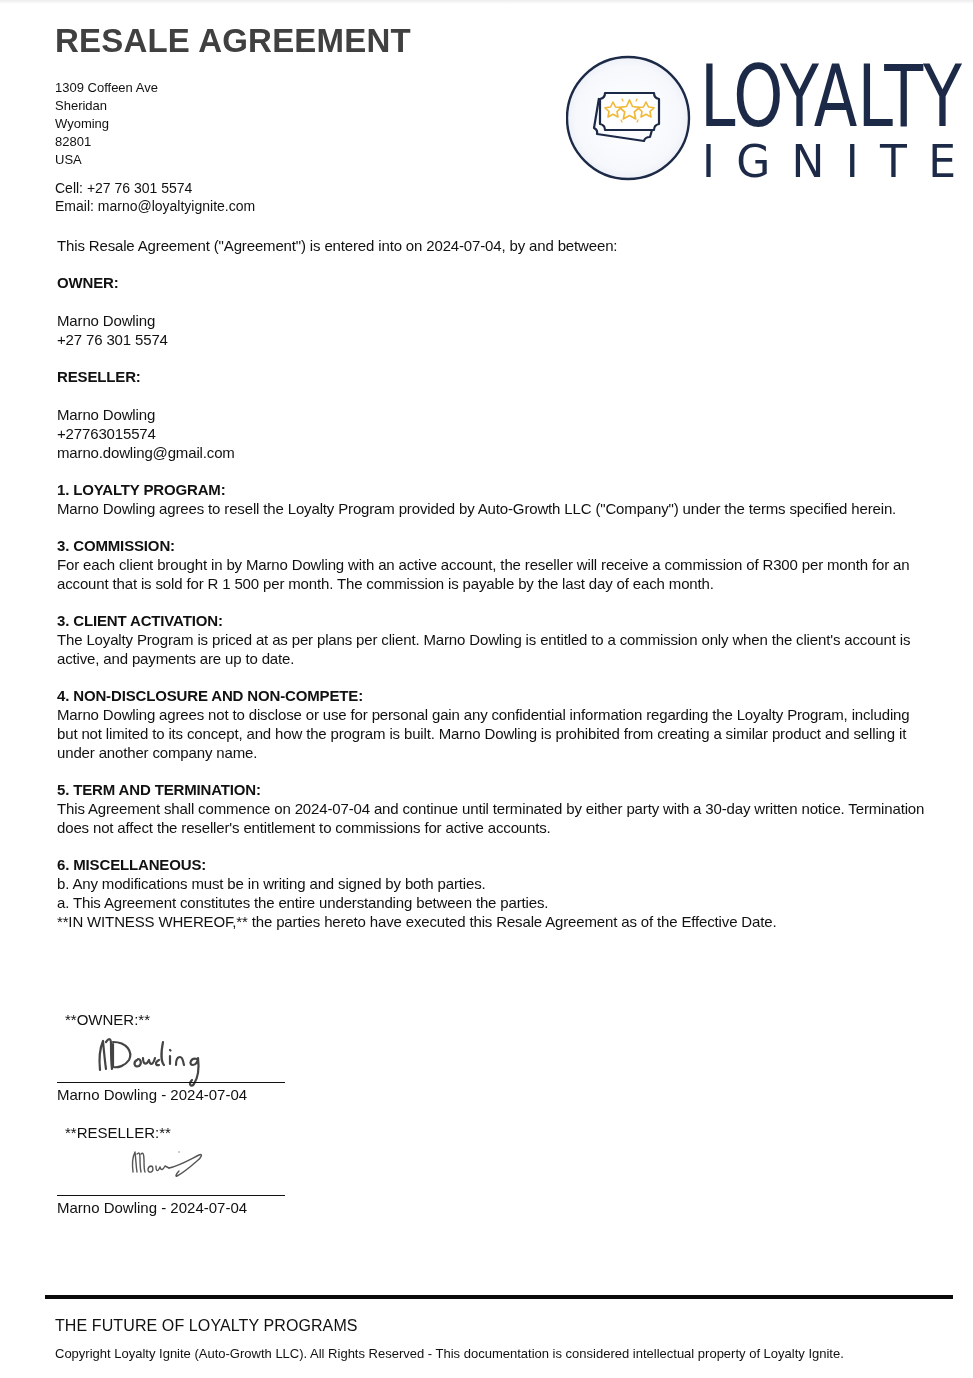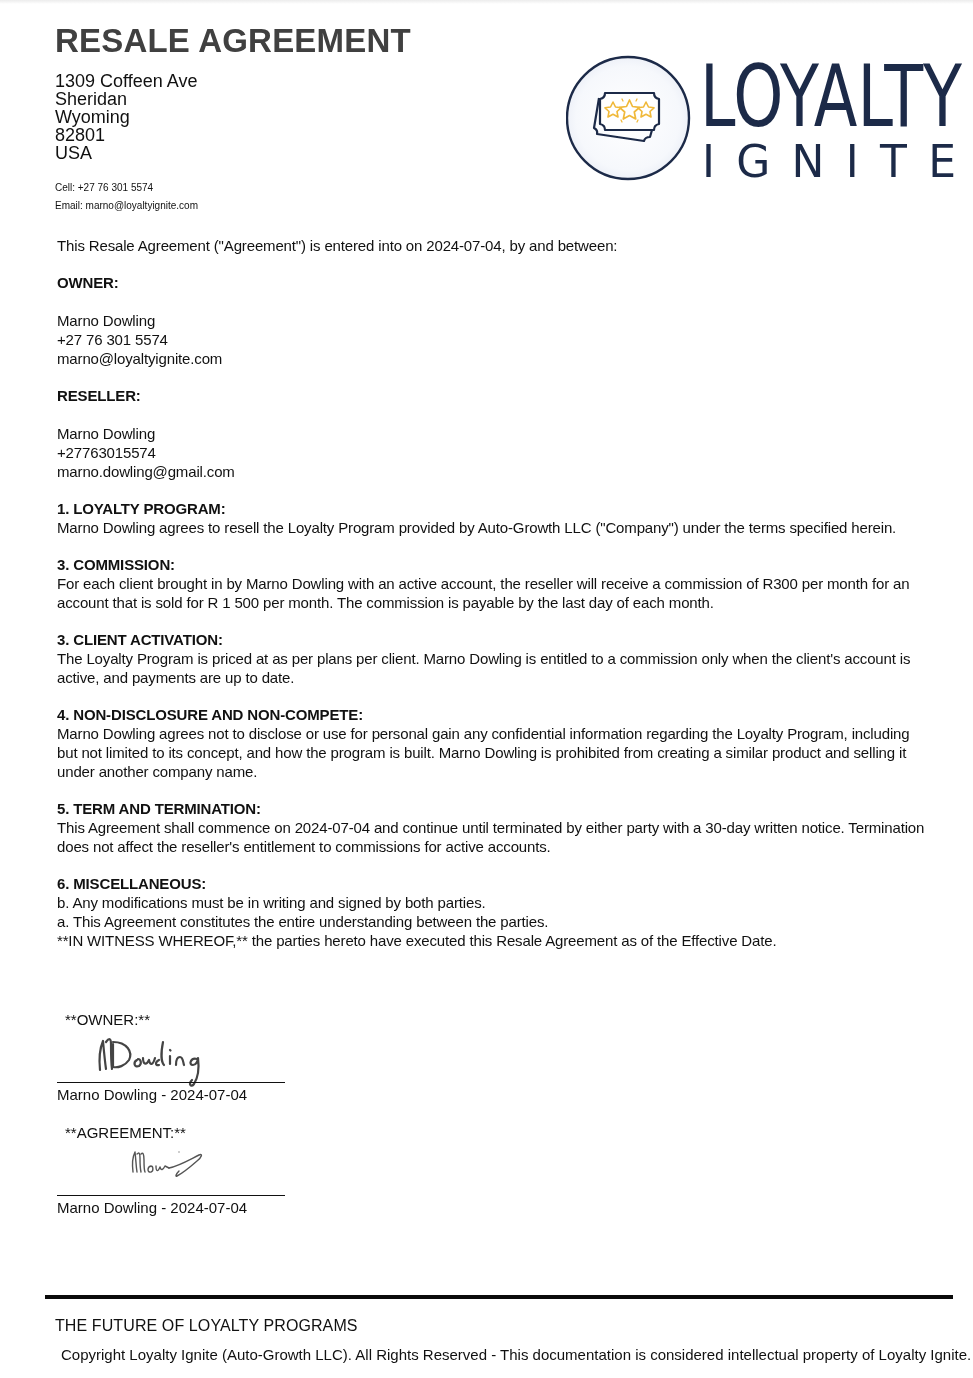--- a/index.html
+++ b/index.html
@@ -18,27 +18,27 @@
     .top-shade {
       position: absolute; left: 0; top: 0; width: 973px; height: 4px;
       background: linear-gradient(#ececec, #ffffff);
     }
     .title {
       position: absolute; left: 55px; top: 22px;
       font-size: 33px; font-weight: bold; letter-spacing: 0.2px;
       color: #404040; margin: 0; line-height: 38px;
     }
     .address {
-      position: absolute; left: 55px; top: 72px;
-      font-size: 18px; line-height: 18px;
+      position: absolute; left: 55px; top: 79px;
+      font-size: 13px; line-height: 18px;
     }
     .address div { white-space: nowrap; }
     .contact {
       position: absolute; left: 55px; top: 179px;
-      font-size: 10px; line-height: 18px;
+      font-size: 14px; line-height: 18px;
     }
     .logo {
       position: absolute; left: 566px; top: 50px; width: 400px; height: 135px;
     }
     .body-text {
       position: absolute; left: 57px; top: 236px; width: 870px;
       font-size: 15px; line-height: 19px;
       letter-spacing: -0.15px;
     }
     .body-text p { margin: 0; }
@@ -59,22 +59,22 @@
     .sig-svg { position: absolute; }
     .footer-rule {
       position: absolute; left: 45px; top: 1295px; width: 908px; height: 4px;
       background: #0a0a0a;
     }
     .footer-tagline {
       position: absolute; left: 55px; top: 1317px;
       font-size: 16px; font-weight: normal; letter-spacing: 0.1px;
     }
     .footer-copy {
-      position: absolute; left: 61px; top: 1346px;
-      font-size: 15px; color: #111;
+      position: absolute; left: 55px; top: 1346px;
+      font-size: 13px; color: #111;
     }
   </style>
 </head>
 <body>
 
 <div class="top-shade"></div>
 
 <h1 class="title">RESALE AGREEMENT</h1>
 
 <div class="address">
@@ -123,21 +123,20 @@
   </svg>
 </div>
 
 <div class="body-text">
   <p>This Resale Agreement ("Agreement") is entered into on 2024-07-04, by and between:</p>
 
   <p class="party-heading">OWNER:</p>
   <div class="party-block" style="margin-top:19px;">
     <div>Marno Dowling</div>
     <div>+27 76 301 5574</div>
-    <div>marno@loyaltyignite.com</div>
   </div>
 
   <p class="party-heading">RESELLER:</p>
   <div class="party-block" style="margin-top:19px;">
     <div>Marno Dowling</div>
     <div>+27763015574</div>
     <div>marno.dowling@gmail.com</div>
   </div>
 
   <div class="section">
@@ -183,21 +182,21 @@
       <path d="M44 28 C40 30 41 36 46 34 C49 32 48 27 45 27 M50 26 C50 32 53 34 56 28 C57 34 60 33 62 26"></path>
       <path d="M66 28 C62 30 62 34 66 33 M70 10 C68 20 68 30 71 33"></path>
       <path d="M77 24 L77 32 M77 18 L77.5 18.5"></path>
       <path d="M83 33 C83 28 84 25 87 25 C90 25 90 30 91 33"></path>
       <path d="M104 27 C98 25 95 33 100 33 C103 33 105 29 105 26 C106 34 106 44 101 52 C98 56 95 52 99 48"></path>
     </g>
   </svg>
   <div class="sig-line" style="top:72px;"></div>
   <div class="sig-name" style="top:75px;">Marno Dowling - 2024-07-04</div>
 
-  <div class="sig-label" style="top:113px;">**AGREEMENT:**</div>
+  <div class="sig-label" style="top:113px;">**RESELLER:**</div>
   <svg class="sig-svg" style="left:72px; top:138px;" width="86" height="42" viewBox="0 0 86 42">
     <g fill="none" stroke="#555" stroke-width="1.4" stroke-linecap="round" stroke-linejoin="round">
       <path d="M4 24 C3 16 4 8 6 4 C7 12 7 18 8 24 M8 6 C10 4 11 5 11 10 C11 16 11 20 12 24 M12 6 C14 4 15 6 15 12 C15 18 15 22 16 24"></path>
       <path d="M22 18 C18 19 18 25 22 24 C25 23 24 18 22 18 M27 18 C27 24 29 24 31 19 C32 23 34 22 36 18 L40 20"></path>
       <path d="M40 20 C50 18 60 12 70 7 C74 5 73 9 68 13 C60 20 52 26 48 28 C46 29 47 26 50 23"></path>
     </g>
     <circle cx="50" cy="4" r="0.7" fill="#777"></circle>
   </svg>
   <div class="sig-line" style="top:185px;"></div>
   <div class="sig-name" style="top:188px;">Marno Dowling - 2024-07-04</div>

